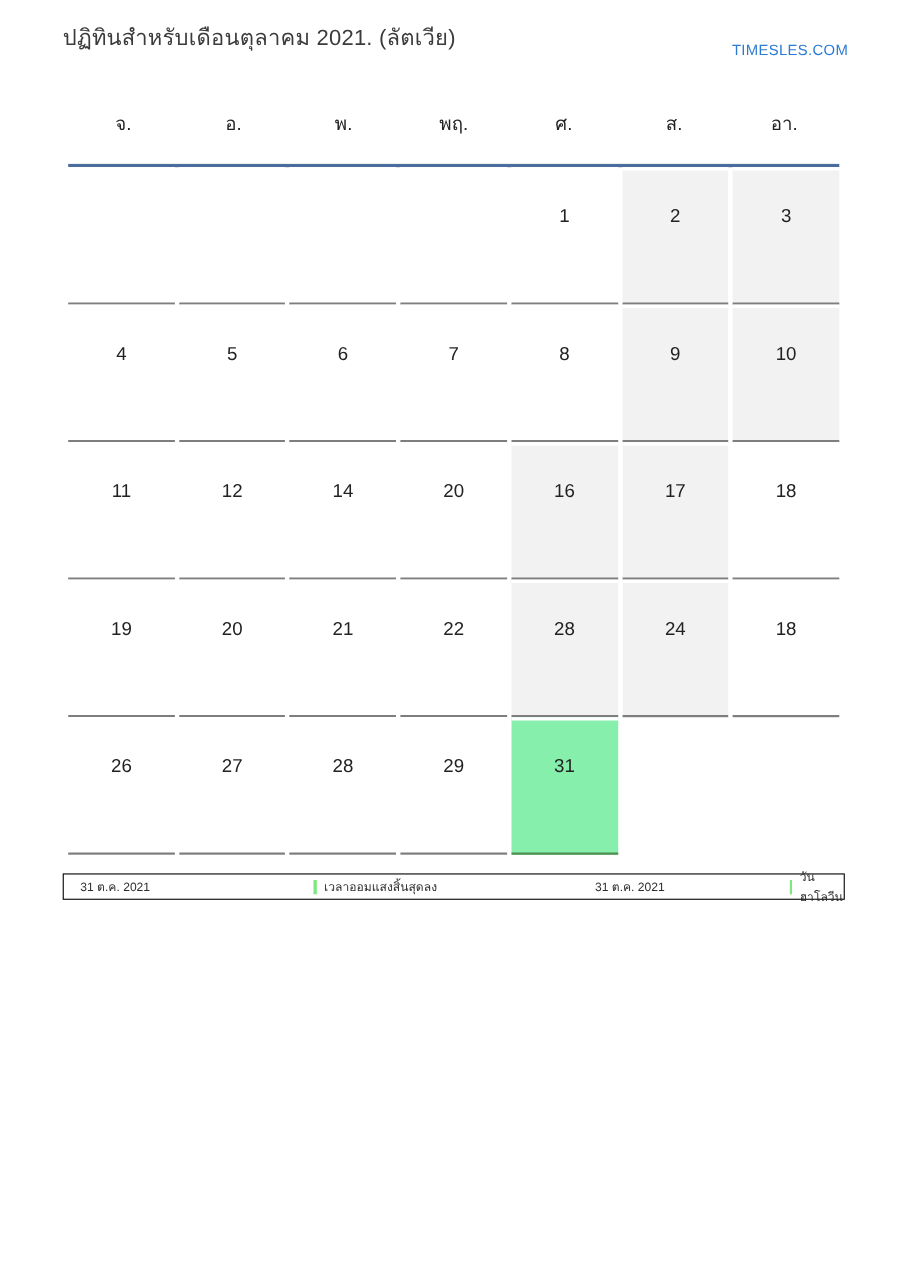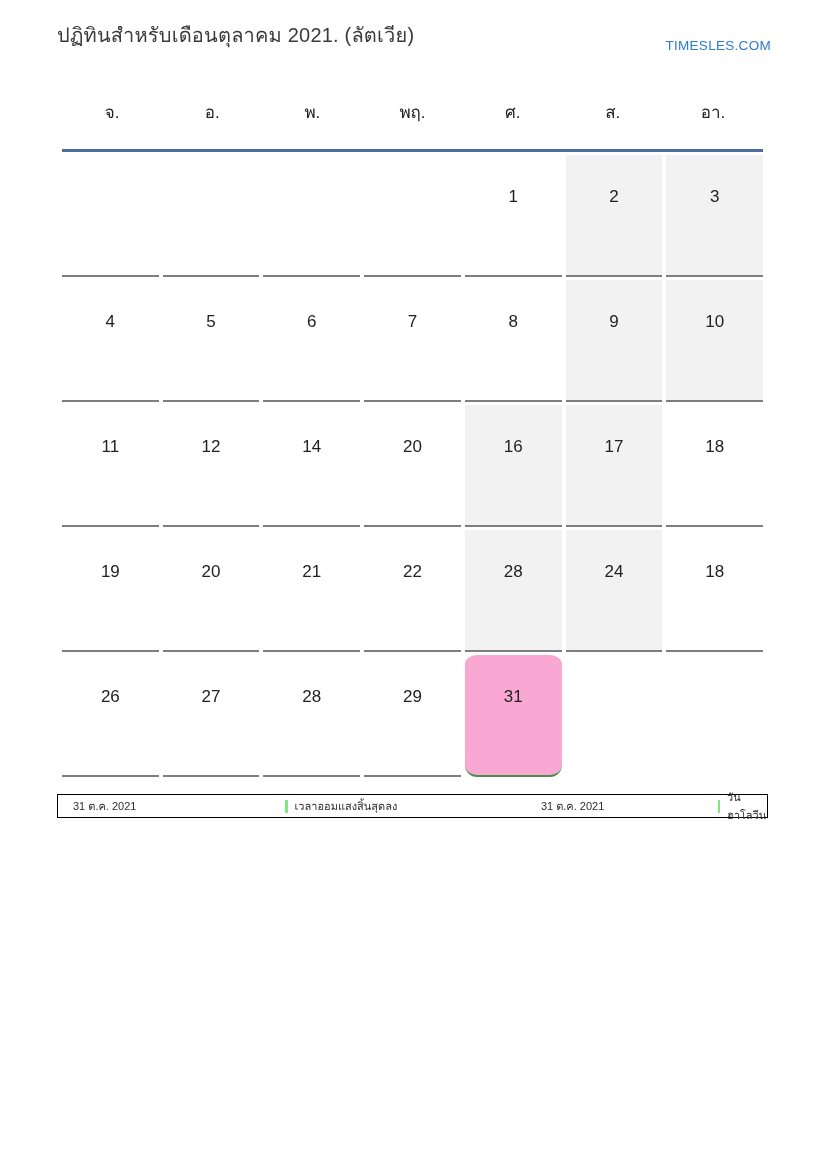--- a/index.html
+++ b/index.html
@@ -60,21 +60,21 @@
     border-top: 3px solid #ffffff;
     border-bottom: 2px solid #7e7e7e;
     background: #ffffff;
     text-align: center;
     font-size: 17px;
     color: #222222;
     padding-top: 33px;
     line-height: 18px;
   }
   .day-cell.weekend { background: #f2f2f2; }
-  .day-cell.highlight { background: #f9a8d4; border-bottom-color: #4e8d4e; border-radius: 12px; }
+  .day-cell.highlight { background: #86efac; border-bottom-color: #4e8d4e; }
   .legend-box {
     width: 711px;
     height: 24px;
     margin: 17px 0 0 57px;
     border: 1px solid #000000;
     display: flex;
     align-items: center;
     font-size: 11px;
     color: #2e2e2e;
     gap: 35px;

